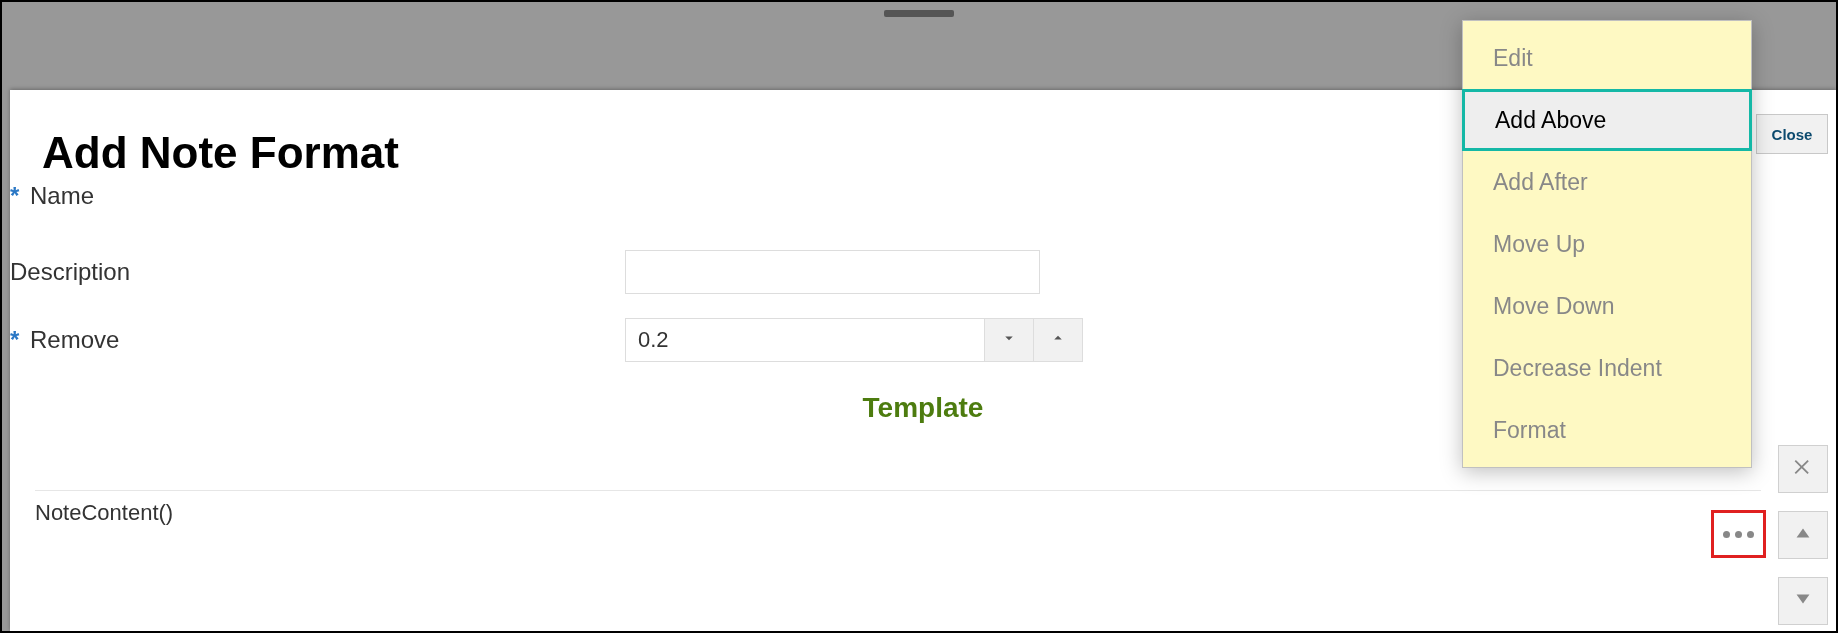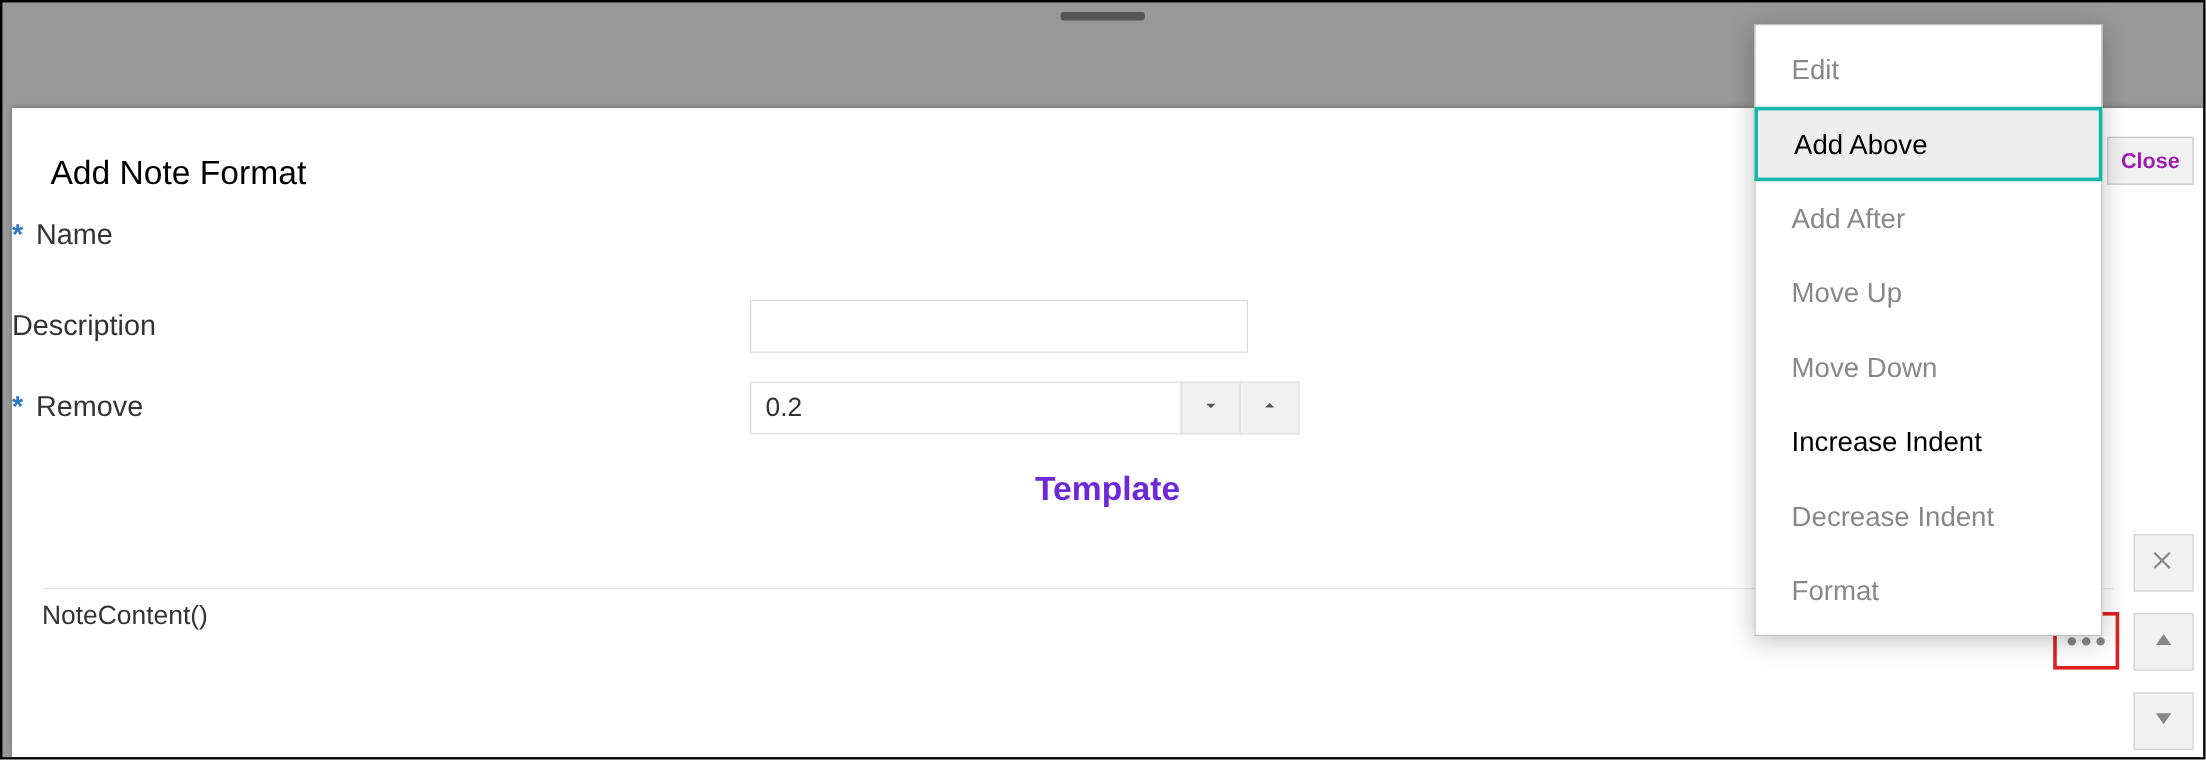--- a/index.html
+++ b/index.html
@@ -39,35 +39,35 @@
       left: 10px;
       right: 2px;
       bottom: 2px;
       background: #fff;
       box-shadow: 0 -1px 4px rgba(0,0,0,0.3);
     }
     .title {
       position: absolute;
       top: 38px;
       left: 32px;
-      font-size: 28px;
-      font-weight: 400;
+      font-size: 44px;
+      font-weight: 700;
       color: #000;
     }
     .close-btn {
       position: absolute;
       top: 24px;
       right: 8px;
       width: 72px;
       height: 40px;
       background: #f1f1f1;
       border: 1px solid #c8c8c8;
-      font-size: 18px;
+      font-size: 15px;
       font-weight: 700;
-      color: #a21caf;
+      color: #0c4a6e;
       display: flex;
       align-items: center;
       justify-content: center;
       cursor: pointer;
     }
     .form-row {
       position: absolute;
       left: 0;
       display: flex;
       align-items: center;
@@ -119,21 +119,21 @@
     }
     .spin-btn svg { width: 18px; height: 18px; fill: #555; }
     .template-heading {
       position: absolute;
       top: 302px;
       left: 0;
       right: 0;
       text-align: center;
       font-size: 28px;
       font-weight: 600;
-      color: #6d28d9;
+      color: #4d7c0f;
     }
     .template-area {
       position: absolute;
       top: 410px;
       left: 25px;
     }
     .template-row-text {
       font-size: 22px;
       color: #333;
     }
@@ -173,21 +173,21 @@
     .more-btn .dots span {
       width: 7px; height: 7px;
       background: #888;
       border-radius: 50%;
     }
     .context-menu {
       position: absolute;
       top: 20px;
       left: 1462px;
       width: 290px;
-      background: #ffffff;
+      background: #fef9c3;
       border: 1px solid #c0c0c0;
       box-shadow: 0 4px 20px rgba(0,0,0,0.25);
       z-index: 100;
       padding: 6px 0;
     }
     .menu-item {
       height: 62px;
       display: flex;
       align-items: center;
       padding: 0 30px;
@@ -316,23 +316,20 @@
     </div>
   <div class="menu-item disabled">
       <span>Add After</span>
     </div>
   <div class="menu-item disabled">
       <span>Move Up</span>
     </div>
   <div class="menu-item disabled">
       <span>Move Down</span>
     </div>
-  <div class="menu-item enabled">
-      <span>Increase Indent</span>
-    </div>
   <div class="menu-item disabled">
       <span>Decrease Indent</span>
     </div>
   <div class="menu-item disabled">
       <span>Format</span>
     </div>
 </div>
 
 <div class="outer-border"></div>
 

